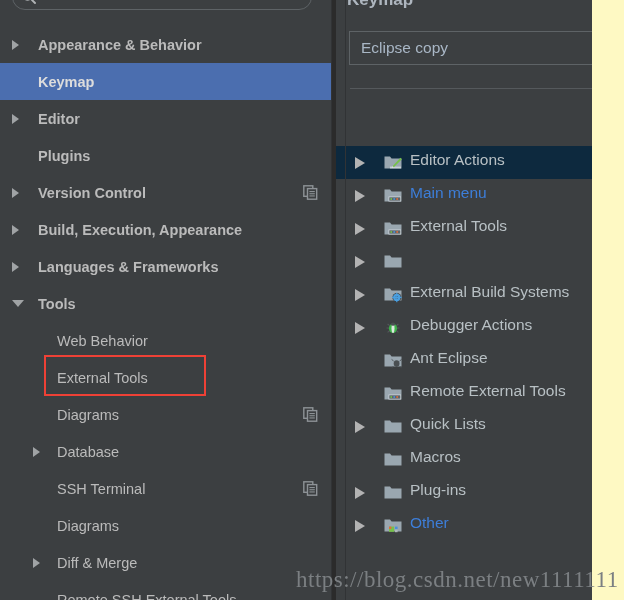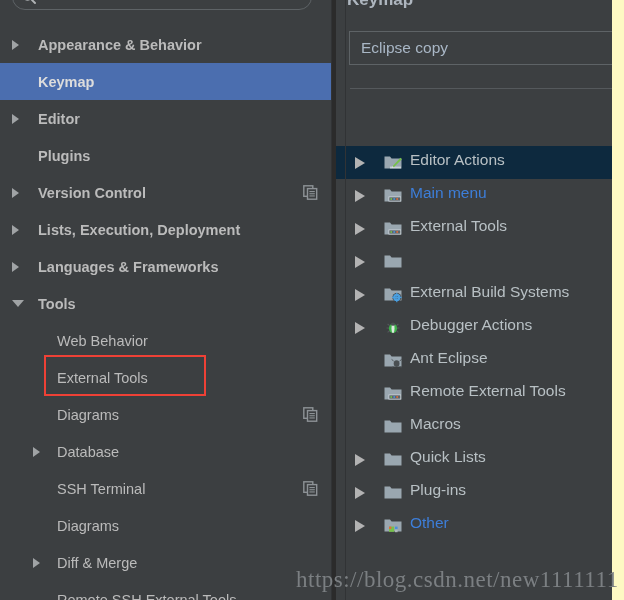--- a/index.html
+++ b/index.html
@@ -98,21 +98,21 @@
   
   #divider {
     position: absolute; left: 332px; top: 0;
     width: 4px; height: 600px;
     background: #2b2b2b;
   }
 
   
   #right-panel {
     position: absolute; left: 336px; top: 0;
-    width: 276px; height: 600px;
+    width: 256px; height: 600px;
     background: #3c3f41;
     overflow: hidden;
   }
   #right-title {
     position: absolute; left: 11px; top: -10px;
     font-size: 17px; font-weight: bold;
     color: #aeb6bf;
   }
   #keymap-combo {
     position: absolute; left: 13px; top: 31px;
@@ -220,21 +220,21 @@
           <span class="copy-icon"><svg viewBox="0 0 15 15" width="15" height="15">
               <rect x="0.8" y="0.8" width="9" height="10.5" fill="none" stroke="#8d9296" stroke-width="1.4"></rect>
               <rect x="4.5" y="3.6" width="9.2" height="10.6" fill="#3c3f41" stroke="#8d9296" stroke-width="1.4"></rect>
               <rect x="6.4" y="6" width="5.4" height="1.1" fill="#8d9296"></rect>
               <rect x="6.4" y="8.2" width="5.4" height="1.1" fill="#8d9296"></rect>
               <rect x="6.4" y="10.4" width="5.4" height="1.1" fill="#8d9296"></rect>
             </svg></span>
         </div>
         <div class="nav-row lvl0 top">
           <div class="nav-arrow"></div>
-          <span class="nav-label">Lists, Execution, Deployment</span>
+          <span class="nav-label">Build, Execution, Appearance</span>
         </div>
         <div class="nav-row lvl0 top">
           <div class="nav-arrow"></div>
           <span class="nav-label">Languages &amp; Frameworks</span>
         </div>
         <div class="nav-row lvl0 top">
           <div class="nav-arrow down"></div>
           <span class="nav-label">Tools</span>
         </div>
         <div class="nav-row lvl1 noarrow">
@@ -371,31 +371,31 @@
               <path d="M0.5 2.5 L6 2.5 L7.6 4.4 L17.5 4.4 L17.5 14.5 L0.5 14.5 Z" fill="#9aa7b0"></path>
               <rect x="4.5" y="9.5" width="12.5" height="5" fill="#ccd4d9"></rect>
               <rect x="5.3" y="10.3" width="11" height="3.4" fill="#5c6468"></rect>
               <circle cx="7.2" cy="12" r="0.95" fill="#76c14a"></circle>
               <circle cx="10.2" cy="12" r="0.95" fill="#4a90d9"></circle>
               <circle cx="13.2" cy="12" r="0.95" fill="#e06c3b"></circle>
             </svg></span>
           <span class="t-label">Remote External Tools</span>
         </div>
         <div class="t-row">
+          <div class="t-arrow"></div>
+          <span class="t-icon"><svg viewBox="0 0 18 17" width="18" height="17">
+              <path d="M0.5 2.5 L6 2.5 L7.6 4.4 L17.5 4.4 L17.5 14.5 L0.5 14.5 Z" fill="#9aa7b0"></path>
+            </svg></span>
+          <span class="t-label">Quick Lists</span>
+        </div>
+        <div class="t-row">
           <span class="t-icon"><svg viewBox="0 0 18 17" width="18" height="17">
               <path d="M0.5 2.5 L6 2.5 L7.6 4.4 L17.5 4.4 L17.5 14.5 L0.5 14.5 Z" fill="#9aa7b0"></path>
             </svg></span>
           <span class="t-label">Macros</span>
-        </div>
-        <div class="t-row">
-          <div class="t-arrow"></div>
-          <span class="t-icon"><svg viewBox="0 0 18 17" width="18" height="17">
-              <path d="M0.5 2.5 L6 2.5 L7.6 4.4 L17.5 4.4 L17.5 14.5 L0.5 14.5 Z" fill="#9aa7b0"></path>
-            </svg></span>
-          <span class="t-label">Quick Lists</span>
         </div>
         <div class="t-row">
           <div class="t-arrow"></div>
           <span class="t-icon"><svg viewBox="0 0 18 17" width="18" height="17">
               <path d="M0.5 2.5 L6 2.5 L7.6 4.4 L17.5 4.4 L17.5 14.5 L0.5 14.5 Z" fill="#9aa7b0"></path>
             </svg></span>
           <span class="t-label">Plug-ins</span>
         </div>
         <div class="t-row">
           <div class="t-arrow"></div>

